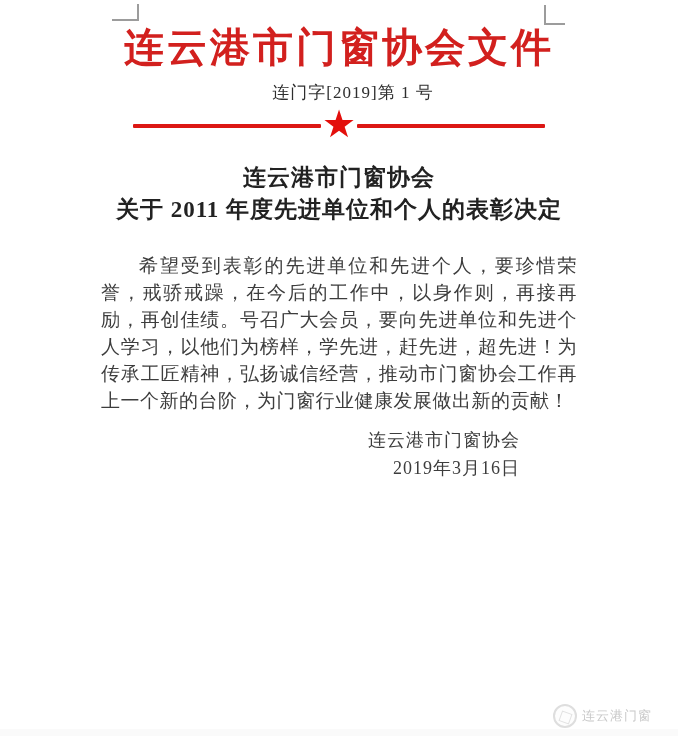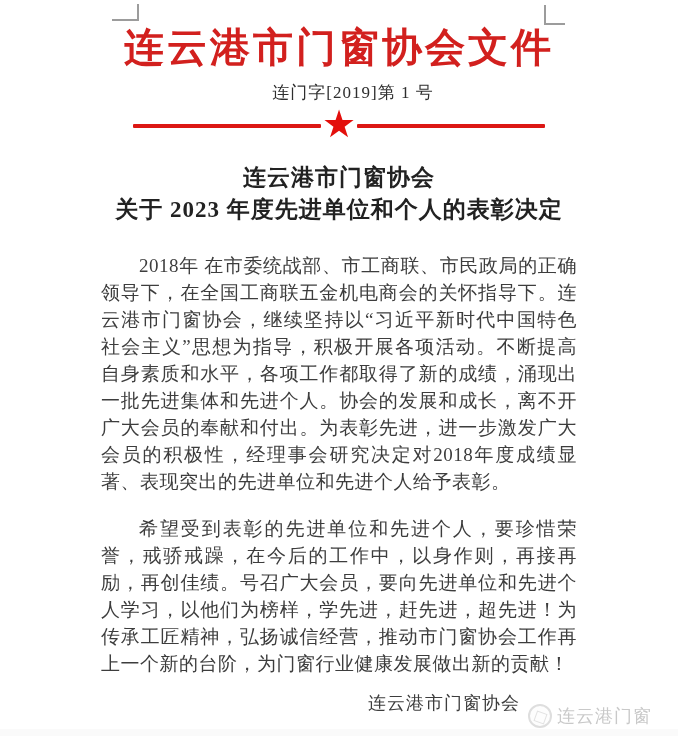--- a/index.html
+++ b/index.html
@@ -99,21 +99,21 @@
   }
 
   .watermark {
     position: absolute;
     right: 26px;
     bottom: 8px;
     display: flex;
     align-items: center;
     gap: 5px;
     color: #c9c9c9;
-    font-size: 18px;
+    font-size: 13px;
     letter-spacing: 1px;
   }
   .wm-logo {
     width: 24px;
     height: 24px;
     border: 2px solid #dedede;
     border-radius: 50%;
     position: relative;
     background: #fdfdfd;
   }
@@ -146,30 +146,30 @@
   <div class="doc-number">连门字[2019]第 1 号</div>
 
   <div class="red-rule">
     <span class="rule-line"></span>
     <span class="star">★</span>
     <span class="rule-line"></span>
   </div>
 
   <div class="doc-title">
     <div>连云港市门窗协会</div>
-    <div>关于 2023 年度先进单位和个人的表彰决定</div>
+    <div>关于 2011 年度先进单位和个人的表彰决定</div>
   </div>
 
   <div class="body-text">
-    <p>2018年 在市委统战部、市工商联、市民政局的正确领导下，在全国工商联五金机电商会的关怀指导下。连云港市门窗协会，继续坚持以“习近平新时代中国特色社会主义”思想为指导，积极开展各项活动。不断提高自身素质和水平，各项工作都取得了新的成绩，涌现出一批先进集体和先进个人。协会的发展和成长，离不开广大会员的奉献和付出。为表彰先进，进一步激发广大会员的积极性，经理事会研究决定对2018年度成绩显著、表现突出的先进单位和先进个人给予表彰。</p>
     <p>希望受到表彰的先进单位和先进个人，要珍惜荣誉，戒骄戒躁，在今后的工作中，以身作则，再接再励，再创佳绩。号召广大会员，要向先进单位和先进个人学习，以他们为榜样，学先进，赶先进，超先进！为传承工匠精神，弘扬诚信经营，推动市门窗协会工作再上一个新的台阶，为门窗行业健康发展做出新的贡献！</p>
   </div>
 
   <div class="signature">
     <div class="sig-org">连云港市门窗协会</div>
+    <div class="sig-date">2019年3月16日</div>
   </div>
 
   <div class="watermark">
     <span class="wm-logo"></span>
     <span class="wm-text">连云港门窗</span>
   </div>
 
   <div class="bottom-strip"></div>
 
 </div>

